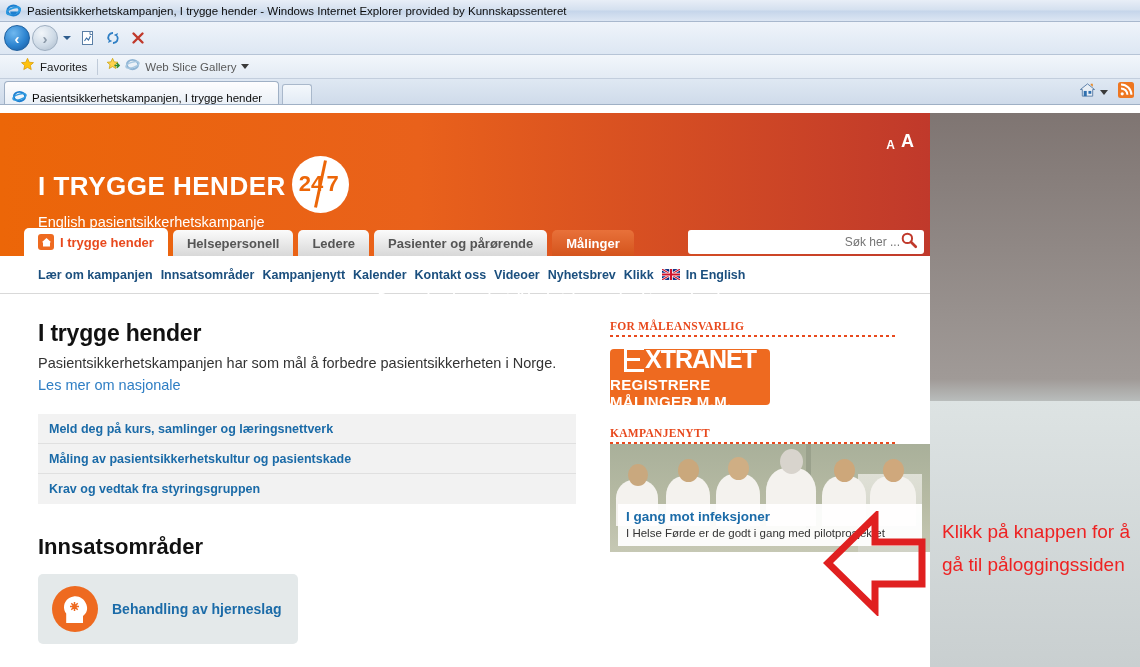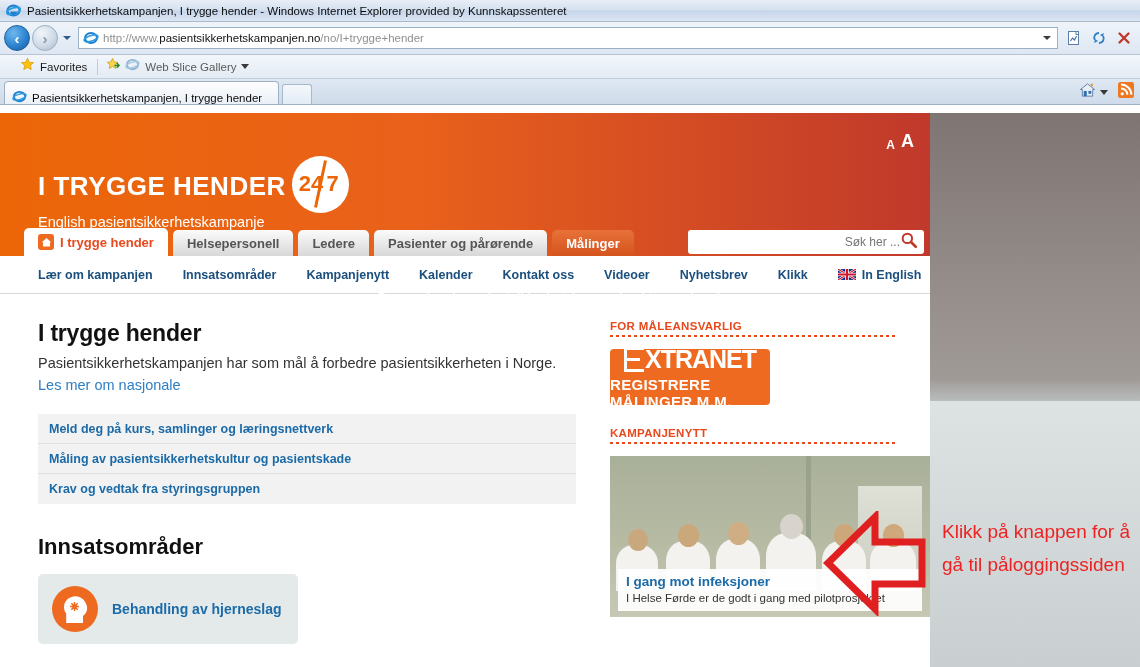--- a/index.html
+++ b/index.html
@@ -216,21 +216,21 @@
     padding: 0 6px 0 10px;
   }
   .searchbox input {
     border:none; outline:none; flex:1; font-size: 12px; color: #9a9a9a;
     font-family: "Liberation Sans", sans-serif; background: transparent; text-align: right;
   }
 
   
   .subnav {
     height: 38px; border-bottom: 1px solid #d9d9d9;
-    display:flex; align-items:center; padding-left: 38px; gap: 30px;
+    display:flex; align-items:center; padding-left: 38px; gap: 8px;
     background: #fff;
   }
   .subnav a {
     font-size: 12.5px; color: #1b4f7e; font-weight: bold; text-decoration:none;
     white-space:nowrap; display:flex; align-items:center; gap:6px;
   }
   .uk-flag {
     width: 18px; height: 11px; flex:none; display:block;
   }
 
@@ -270,21 +270,21 @@
     width: 46px; height: 46px; border-radius: 50%; background: #ee6a20;
     flex:none; display:flex; align-items:center; justify-content:center;
   }
   .card-label {
     font-size: 14px; font-weight: bold; color: #1b6ba8; line-height: 19px;
   }
 
   
   .sec-head {
     font-size: 11.5px; font-weight: bold; color: #e8491d;
-    letter-spacing: 0.3px; position:relative; padding-bottom: 5px;
+    letter-spacing: 0.3px; position:relative; padding-bottom: 5px; font-family: Liberation Serif, serif;
   }
   .sec-head::after {
     content:''; position:absolute; left:0; right:0; bottom:0; height: 2px;
     background-image: repeating-linear-gradient(to right, #e8491d 0 3px, transparent 3px 6px);
   }
   .extranet-btn {
     margin-top: 12px; width: 160px; height: 56px; background: #ee6a20;
     border-radius: 4px; display:flex; flex-direction:column;
     align-items:center; justify-content:center; padding-top: 2px;
   }
@@ -298,21 +298,21 @@
   .ex-e-box {
     border: 3px solid #fff; border-right:none; width: 20px; height: 25px;
     display:flex; flex-direction:column; justify-content:center; align-items:flex-start;
     padding-left:0; position:relative; margin-right: 1px;
   }
   .ex-e-box::before{
     content:''; position:absolute; left:0; top:50%; margin-top:-1.5px;
     width: 13px; height:3px; background:#fff;
   }
   .news-img {
-    margin-top: 12px; width: 320px; height: 161px; position: relative; overflow:hidden;
+    width: 320px; height: 108px; position: relative; overflow:hidden;
     background: linear-gradient(to bottom, #a9b09a 0%, #b7bba4 55%, #c6c8b4 100%);
   }
   .nurse { position:absolute; bottom: 26px; background:#f4f2ee; border-radius: 40% 40% 0 0; }
   .nurse-head { position:absolute; border-radius:50%; }
   .wall-door {
     position:absolute; right: 8px; top: 30px; width: 64px; height: 96px;
     background: linear-gradient(to bottom,#dfe0d6,#cdcfc2);
   }
   .wall-edge {
     position:absolute; left: 196px; top:0; width: 5px; height: 84px; background:#9aa18c;
@@ -349,34 +349,20 @@
   <div class="nav-back">
     <span class="nav-arrow">‹</span>
   </div>
   <div class="nav-fwd">
     <span class="nav-arrow">›</span>
   </div>
   <div class="nav-recent">
     <span class="nav-recent-tri"></span>
   </div>
 
-  <div class="addr-wrap">
-    <span class="addr-favicon">
-      <svg width="16" height="16" viewBox="0 0 16 16">
-        <ellipse cx="8" cy="8" rx="6" ry="5" fill="none" stroke="#1d7fd0" stroke-width="2"></ellipse>
-        <ellipse cx="8" cy="8.4" rx="7.2" ry="2.8" fill="none" stroke="#2e9ae0" stroke-width="1.6" transform="rotate(-18 8 8.4)"></ellipse>
-      </svg>
-    </span>
-    <span class="addr-text">
-      <span class="proto">http://www.</span><b>pasientsikkerhetskampanjen.no</b><span>/no/I+trygge+hender</span>
-    </span>
-    <span class="addr-drop">
-        <i></i>
-      </span>
-  </div>
 
   <div class="tb-btn">
     <svg width="16" height="16" viewBox="0 0 16 16">
       <rect x="2.5" y="1.5" width="10" height="13" fill="#fff" stroke="#5b7fa6"></rect>
       <path d="M4.5 11 l2-3 l2 2 l2-4" stroke="#3a6ea5" fill="none" stroke-width="1.1"></path>
       <path d="M10 1.5 v3 h3" fill="none" stroke="#5b7fa6"></path>
     </svg>
   </div>
   <div class="tb-btn">
     <svg width="16" height="16" viewBox="0 0 16 16">

